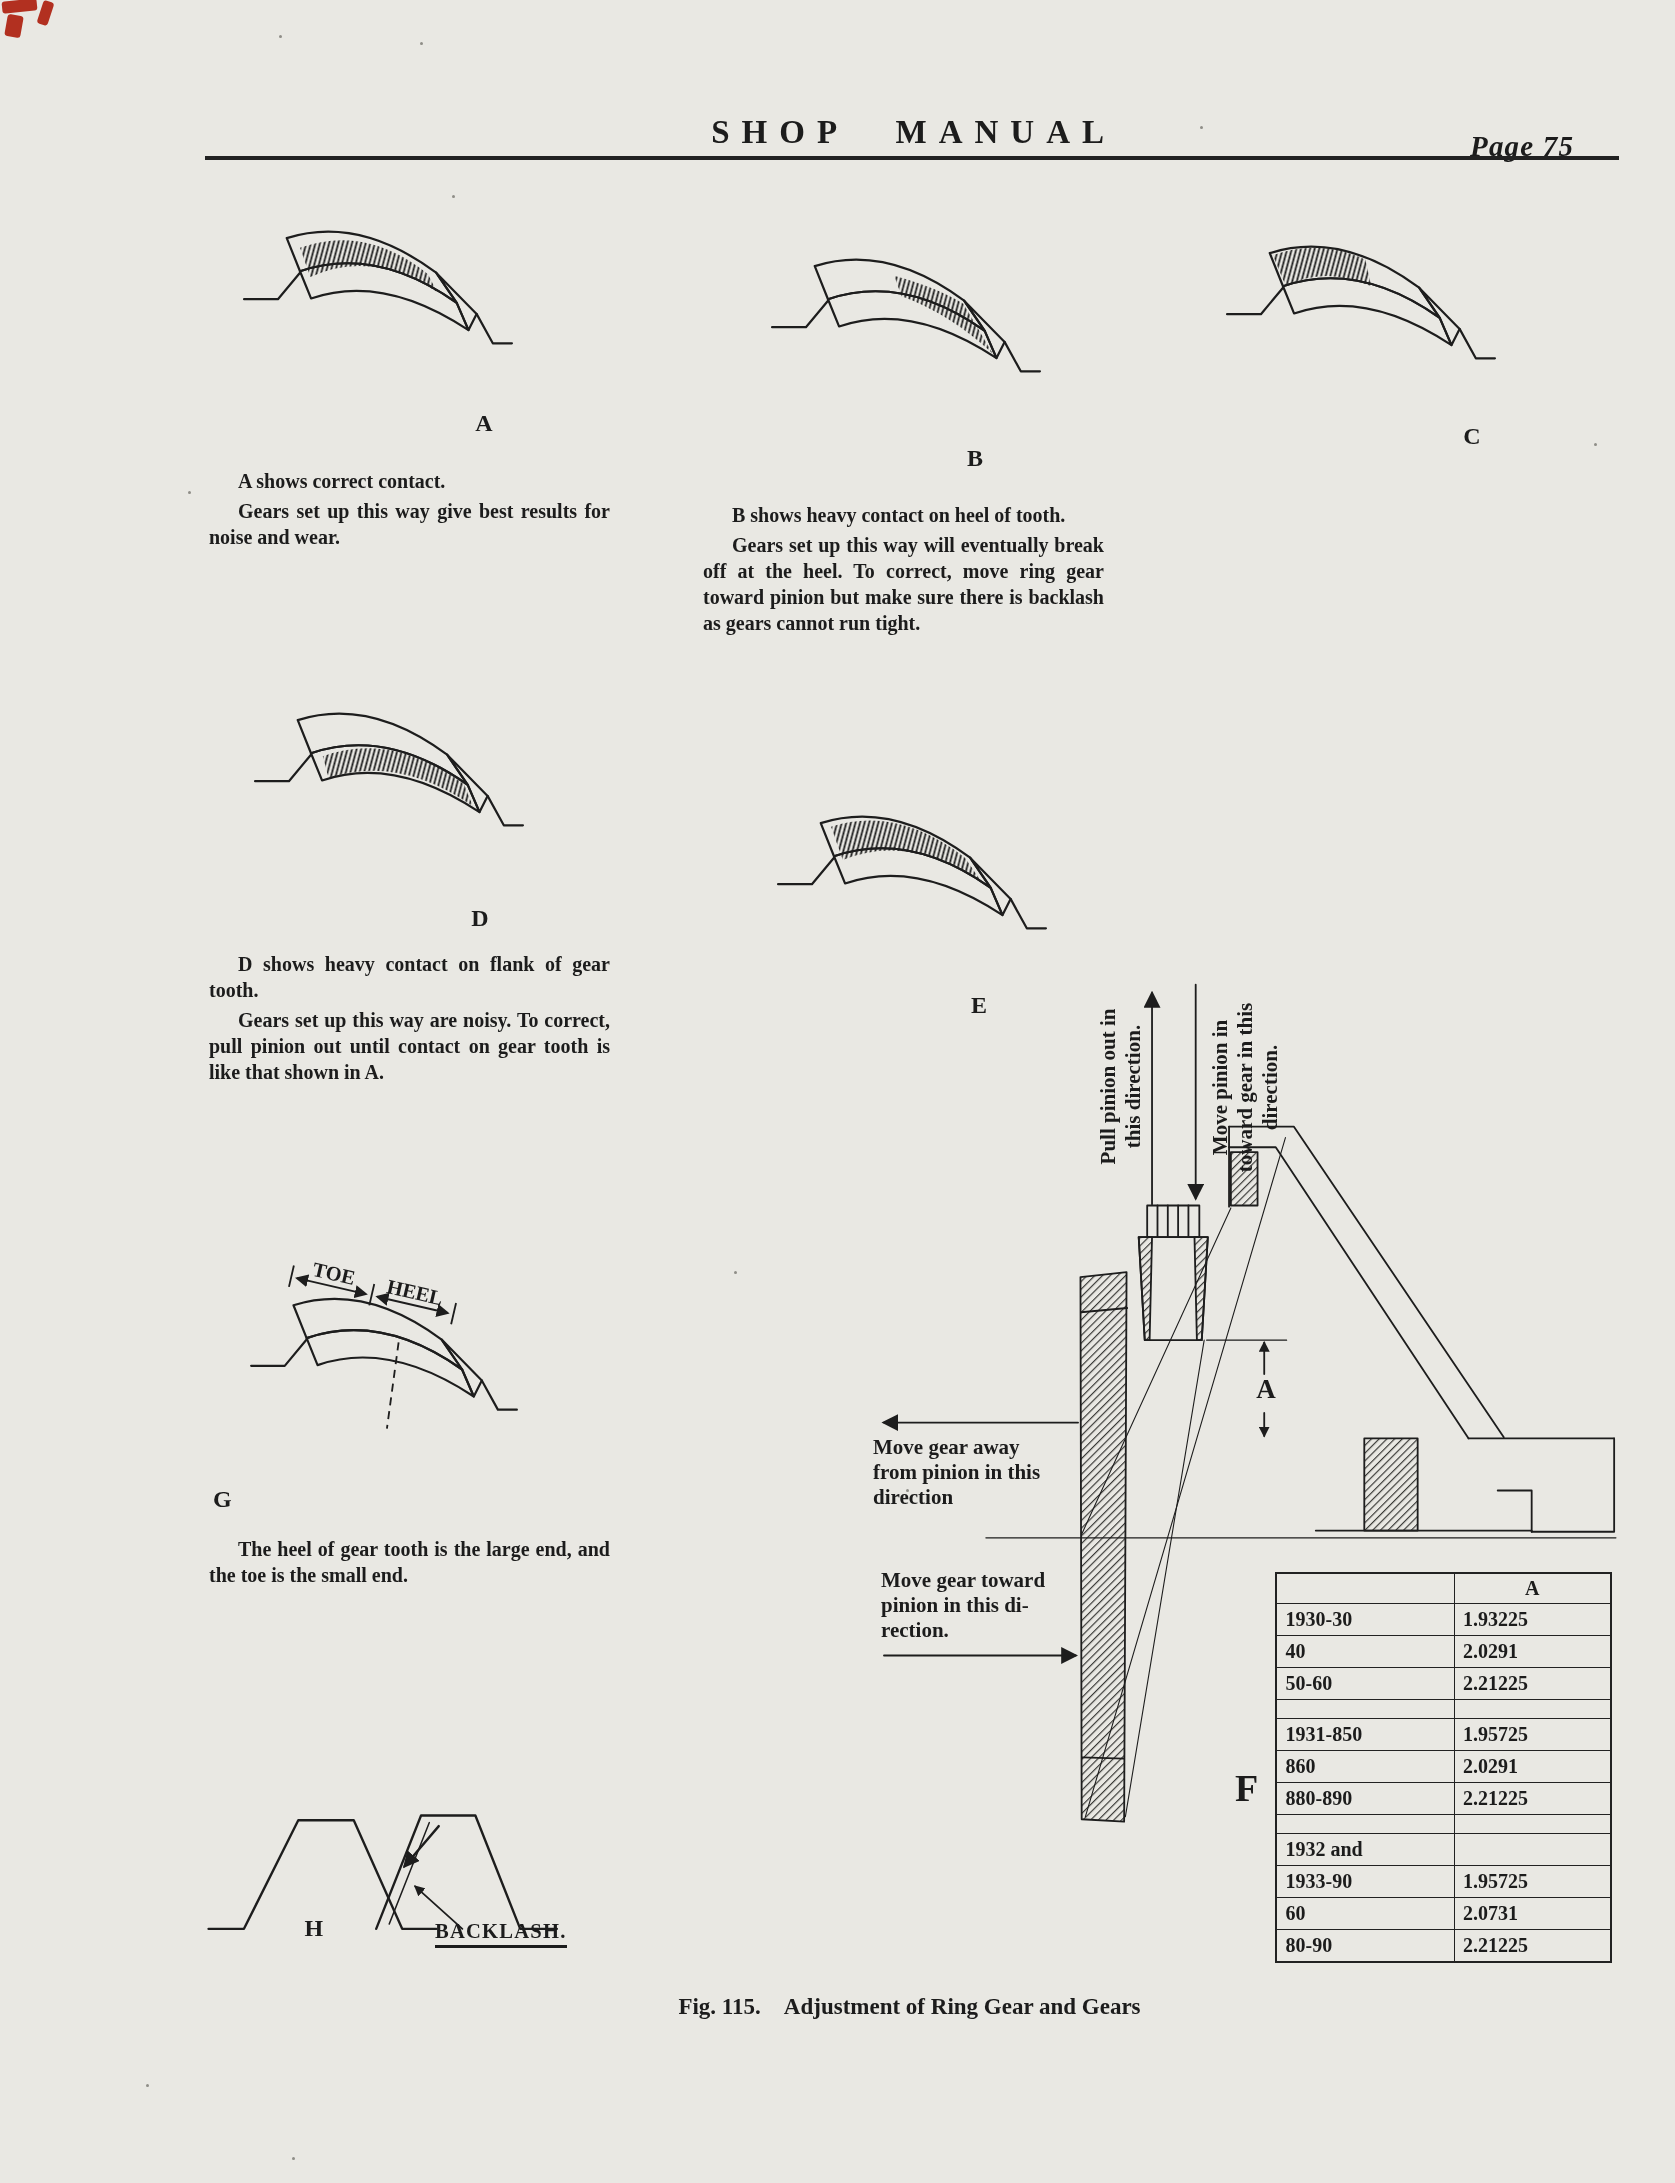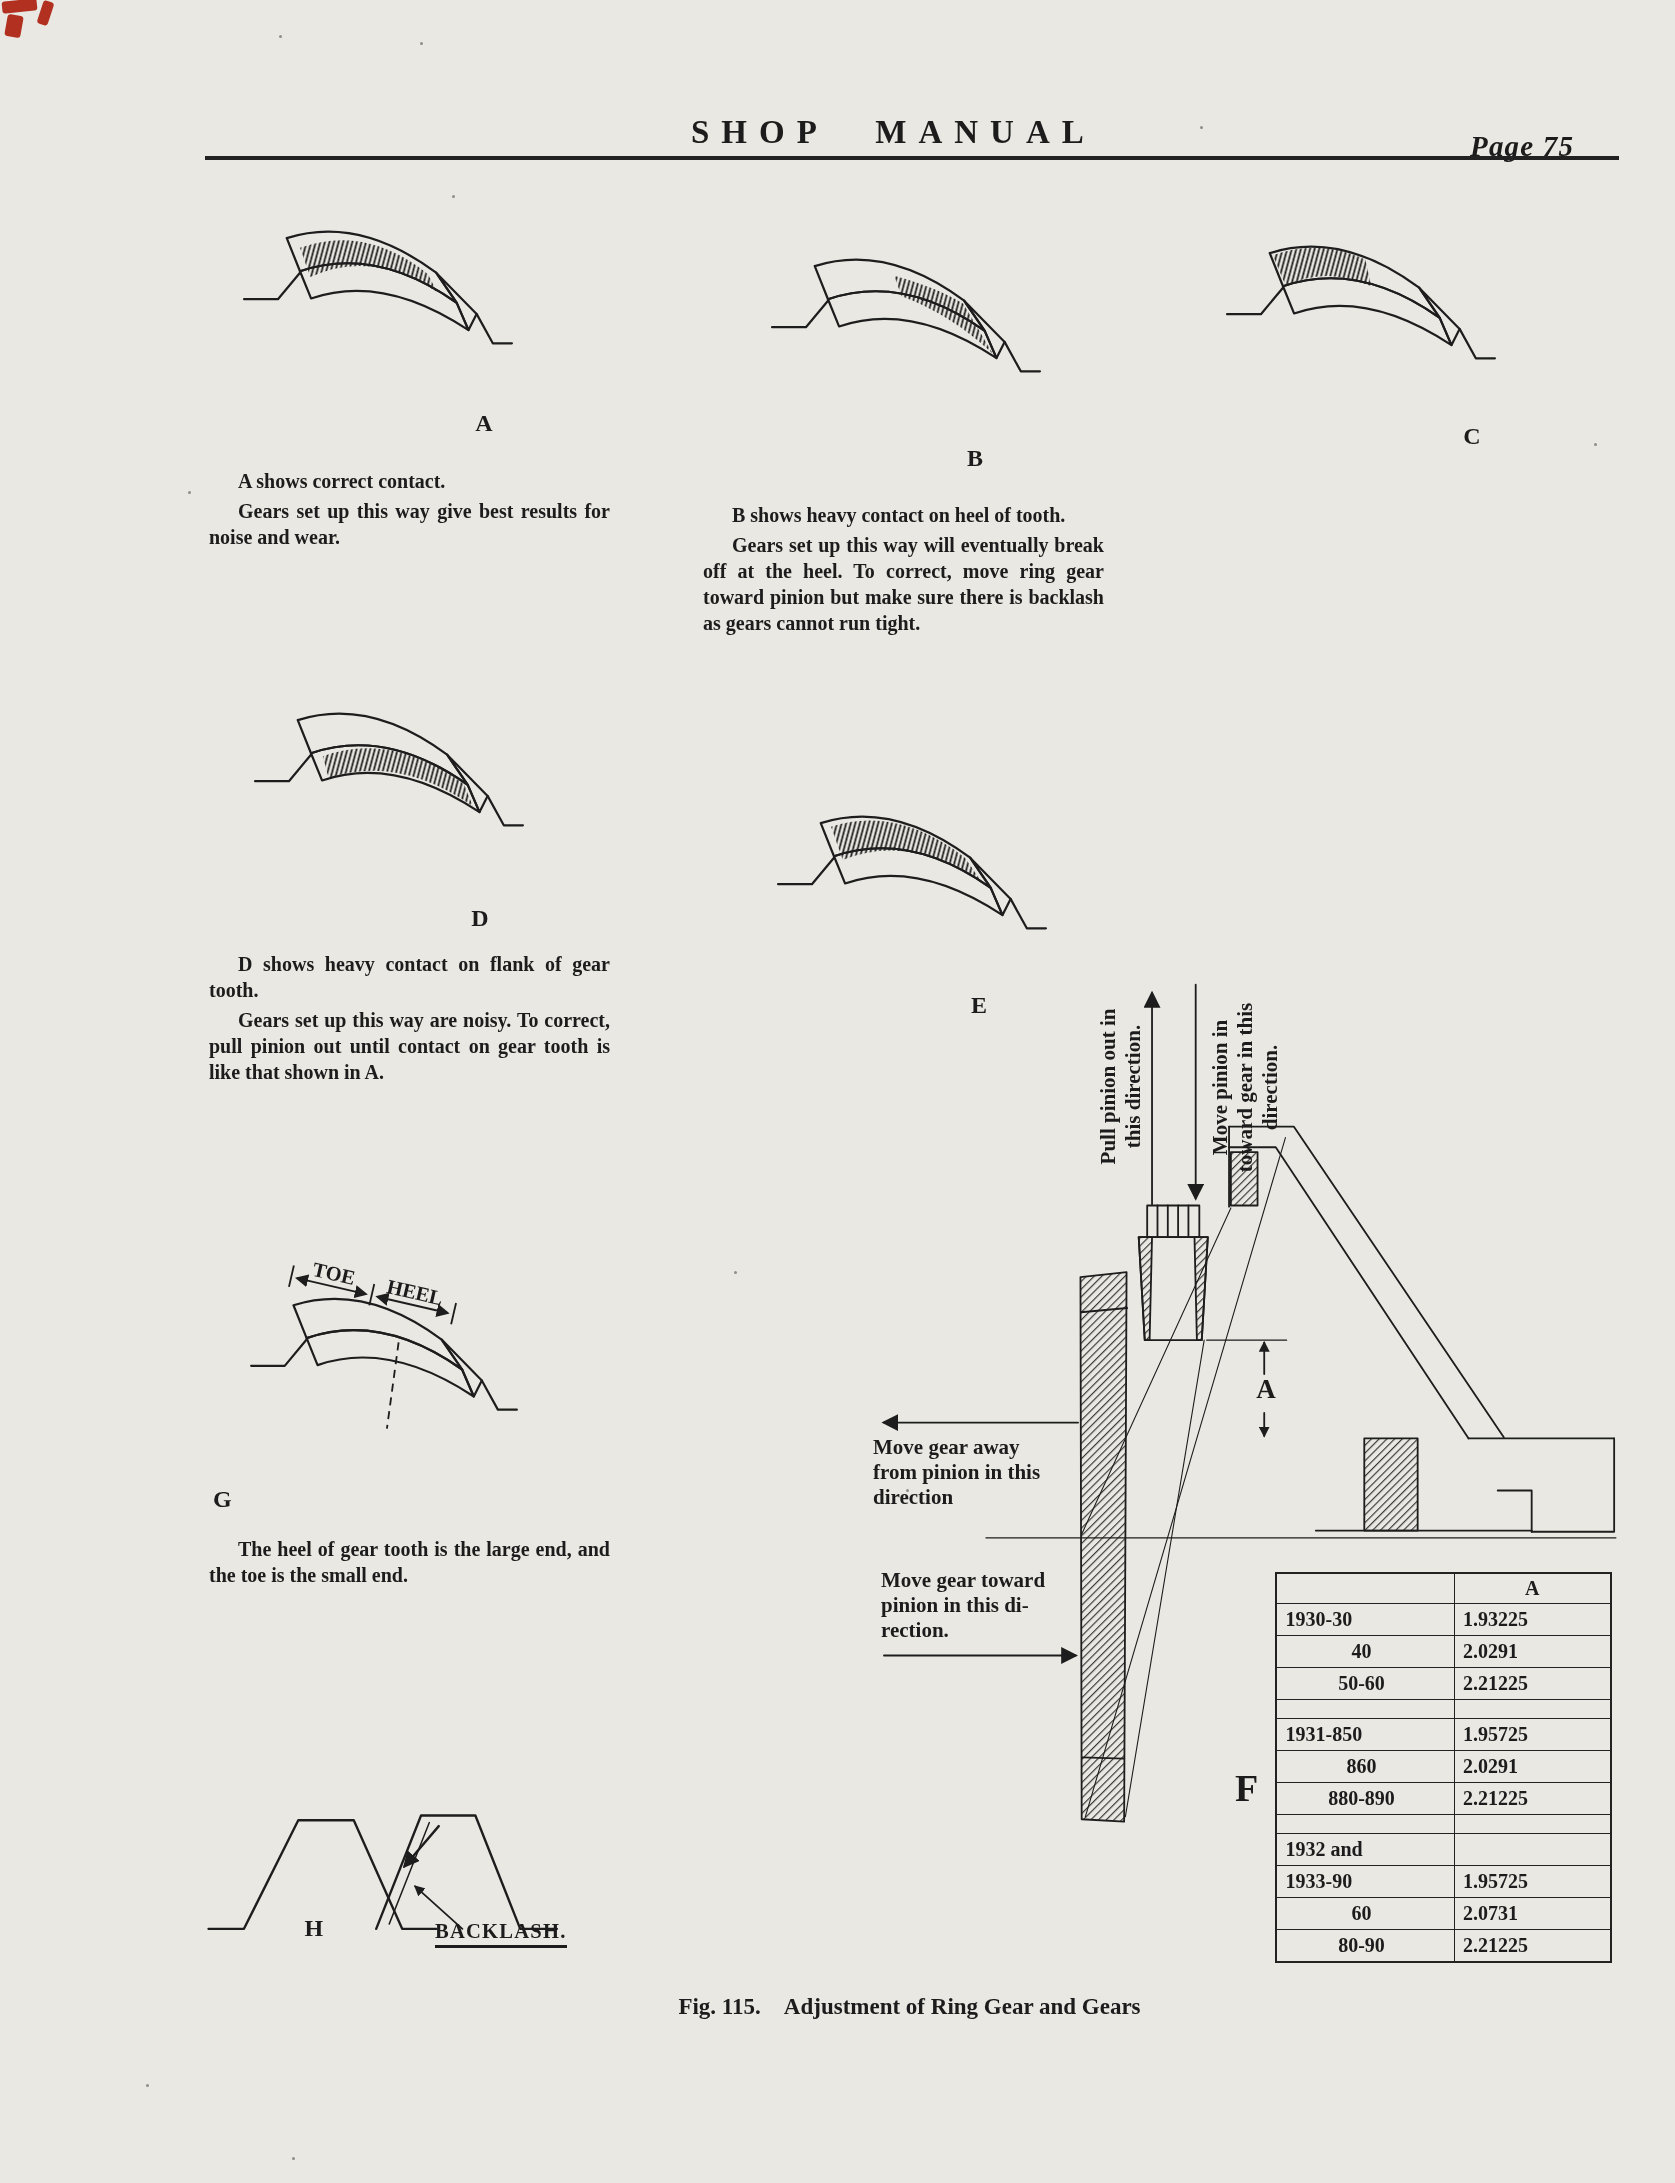--- a/index.html
+++ b/index.html
@@ -9,21 +9,21 @@
     background:#e9e8e3;
     color:#1c1c1c;
     font-family:"Liberation Serif","DejaVu Serif",serif;
     overflow:hidden;
   }
   .abs { position:absolute; }
 
   
   .title {
     left:691px; top:114px; width:425px;
-    text-align:left; font-size:33px; font-weight:bold;
+    text-align:right; font-size:33px; font-weight:bold;
     letter-spacing:12px; word-spacing:28px;
   }
   .pageno {
     left:1470px; top:130px; font-size:29px;
     font-style:italic; font-weight:bold; letter-spacing:1.2px;
   }
   .rule { left:205px; top:156px; width:1414px; height:3.6px; background:#222; }
 
   
   .figlabel { font-size:24px; font-weight:bold; text-align:center; letter-spacing:1.2px; }
@@ -61,21 +61,21 @@
     position:absolute; left:1275px; top:1572px; width:337px;
     border-collapse:collapse; border:2.4px solid #222;
   }
   .ftable td {
     border:1.5px solid #222; font-weight:bold; font-size:20px;
     padding:0 8.5px; height:32px; vertical-align:middle;
   }
   .ftable td:first-child { width:178px; }
   .ftable tr.hd td { text-align:center; height:30px; }
   .ftable tr.sep td { height:19.4px; }
-  .ftable tr.r td:first-child { text-align:center; padding-right:16px; }
+  .ftable tr.r td:first-child { text-align:left; padding-right:16px; }
 
   
   .ra { background:#b23020; border-radius:3px; }
   .speck { width:3px; height:3px; border-radius:50%; background:rgba(70,68,60,0.55); }
 
   .fig-g text {
     font-family:"Liberation Serif","DejaVu Serif",serif;
     font-size:28px; font-weight:bold; fill:#1b1b1b; stroke:none;
     text-anchor:middle;
   }

